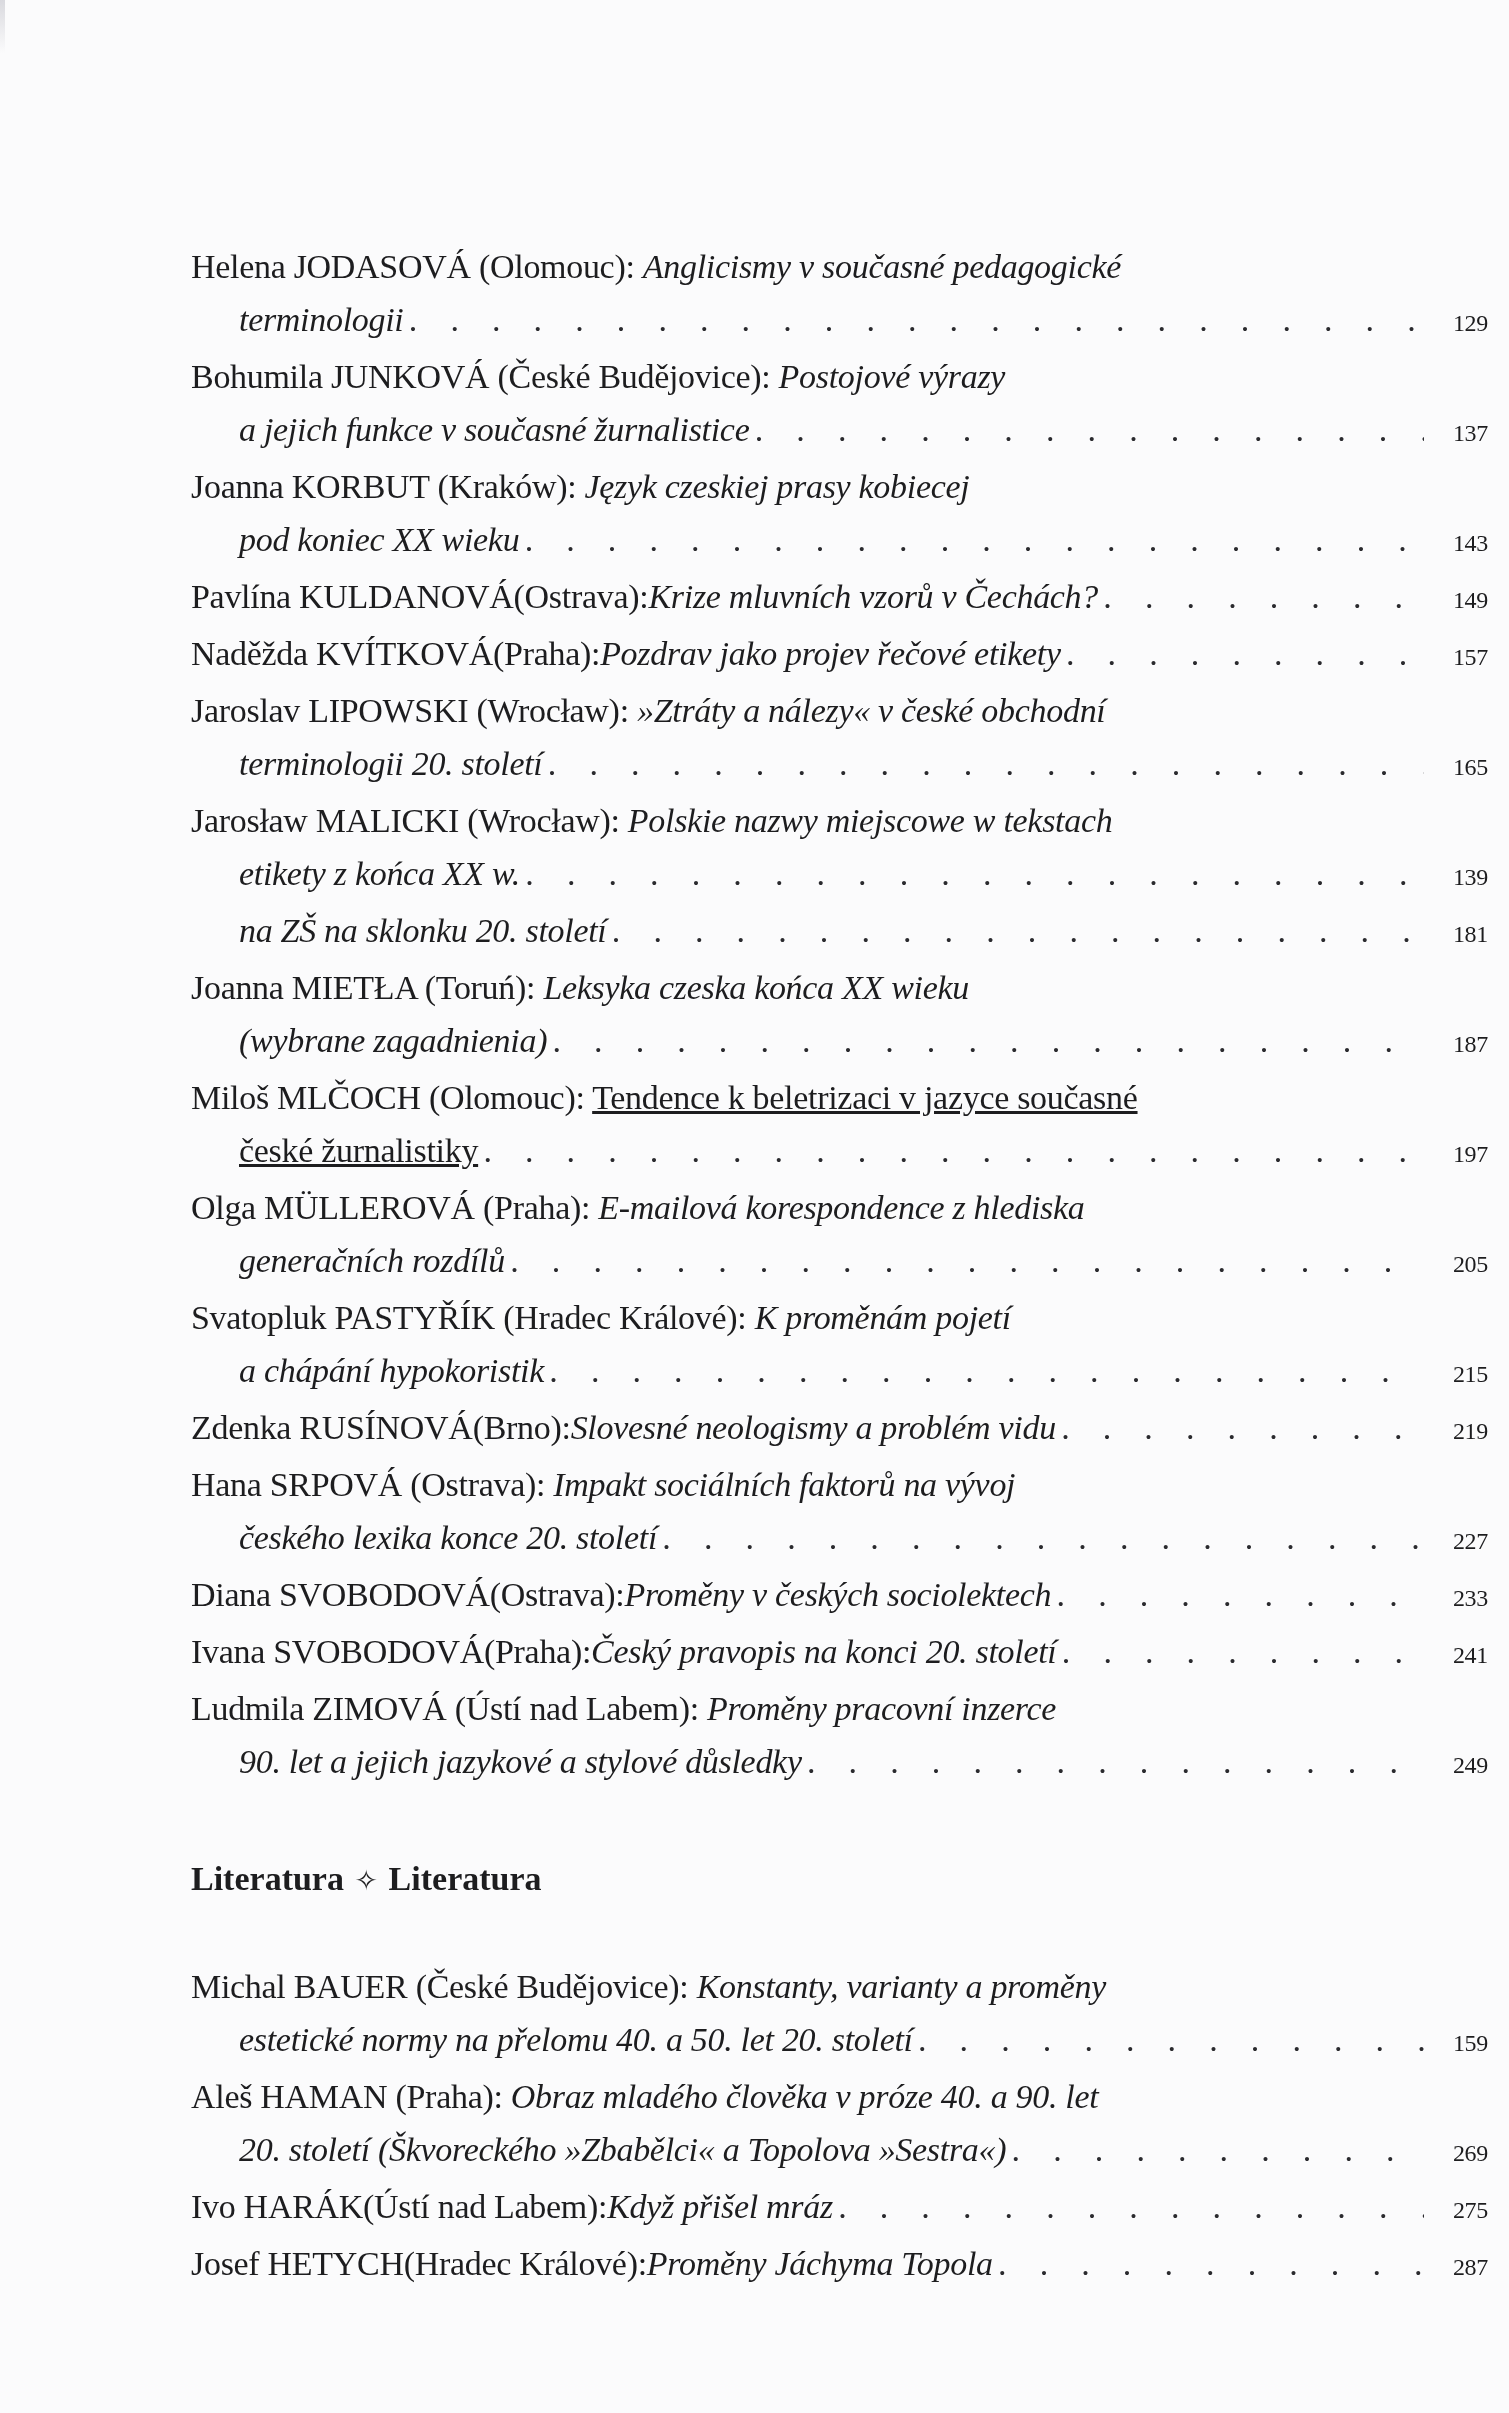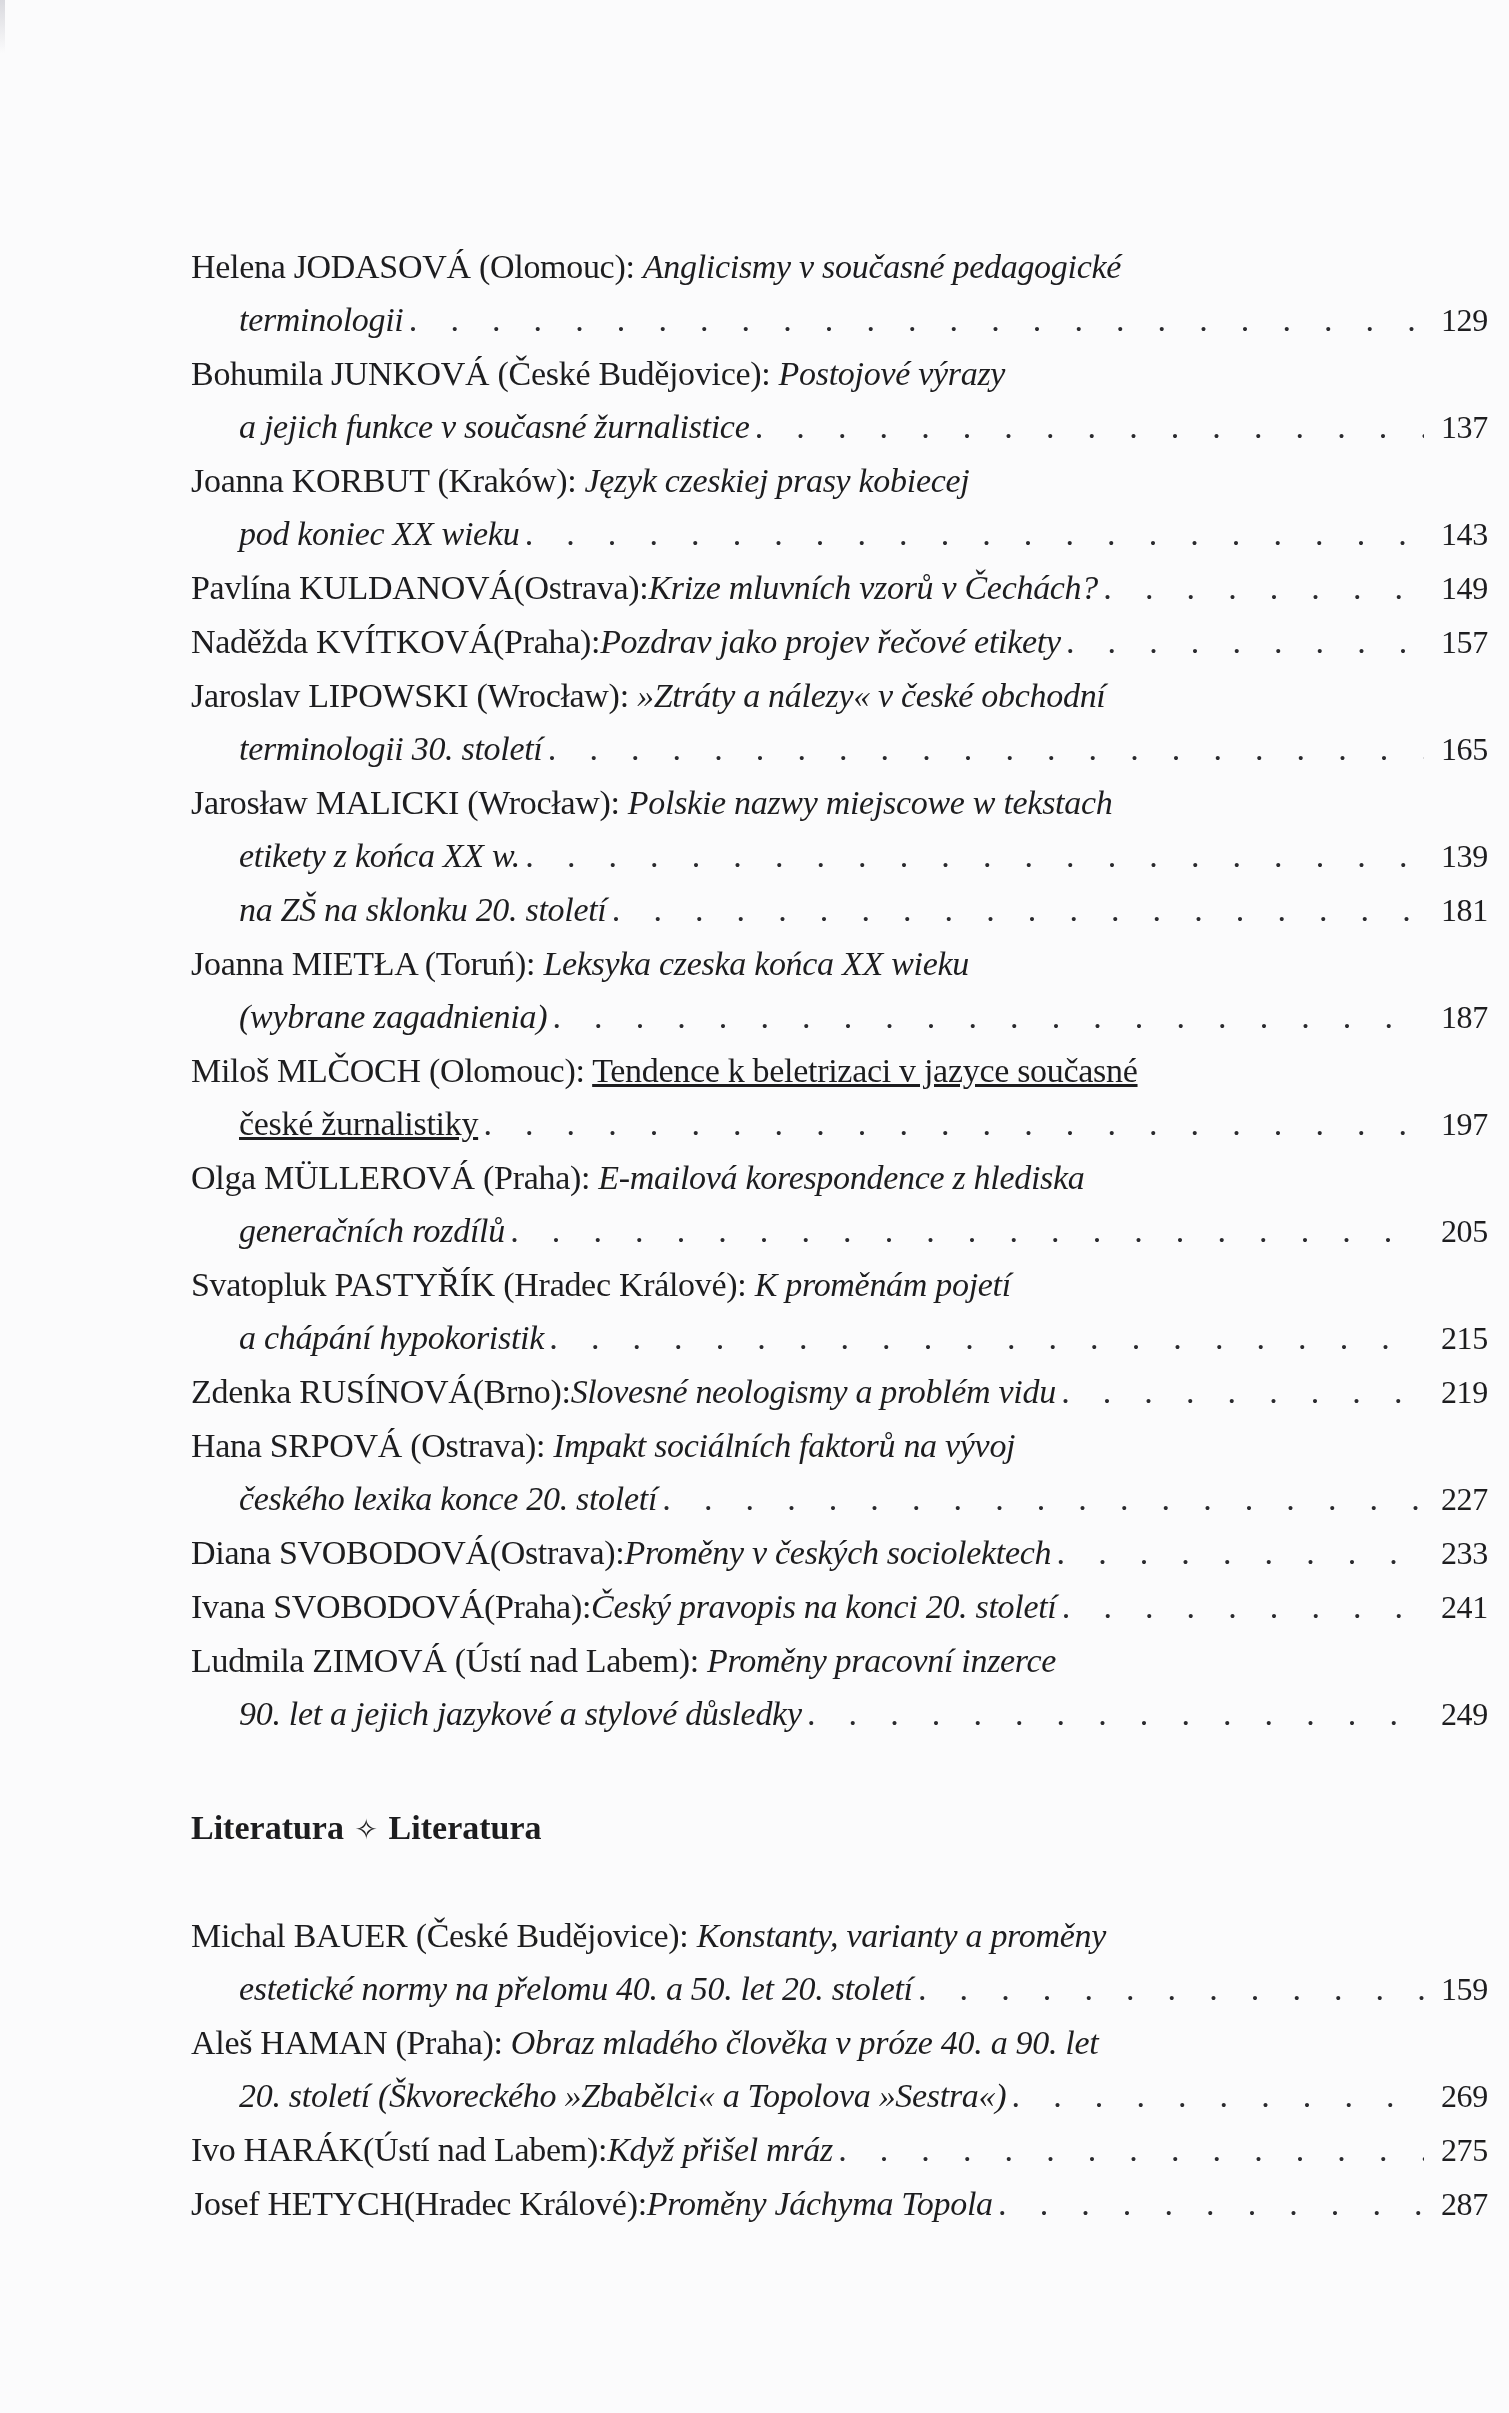--- a/index.html
+++ b/index.html
@@ -48,21 +48,21 @@
     margin: 0 8.8px 0 5.3px;
     letter-spacing: 12.3px;
     color: #2a2a2e;
   }
   .leader::before {
     content: ". . . . . . . . . . . . . . . . . . . . . . . . . . . . . . . . . . . . . . . . . . . . . . . . . . . . . . . . . . . . . . . . . . . . . . . . . . . . . . . . . . . . . . . . . . . . . . . . . . . . . . . . . . . . . . . . . . . . .";
   }
   .page {
     width: 55px;
     text-align: right;
-    font-size: 32px;
+    font-size: 24px;
   }
   .section-heading {
     text-align: left;
     font-weight: bold;
     font-size: 34px;
     line-height: 53px;
     margin: 60px 0 53px 0;
     padding-right: 35px;
   }
   .section-heading .diamond { font-weight: normal; margin: 0 10.6px; font-size: 28px; }
@@ -112,21 +112,21 @@
           <span>Naděžda KVÍTKOVÁ</span> 
           <span>(Praha):</span> 
           <span class="title">Pozdrav jako projev řečové etikety</span>
           <span class="leader"></span>
           <span class="page">157</span>
         </div>
       </div>
       <div class="entry">
         <div class="line1"><span>Jaroslav LIPOWSKI</span> <span>(Wrocław):</span> <span class="title">»Ztráty a nálezy« v české obchodní</span></div>
         <div class="line2">
-          <span class="title">terminologii 30. století</span>
+          <span class="title">terminologii 20. století</span>
           <span class="leader"></span>
           <span class="page">165</span>
         </div>
       </div>
       <div class="entry">
         <div class="line1"><span>Jarosław MALICKI</span> <span>(Wrocław):</span> <span class="title">Polskie nazwy miejscowe w tekstach</span></div>
         <div class="line2">
           <span class="title">etikety z końca XX w.</span>
           <span class="leader"></span>
           <span class="page">139</span>

